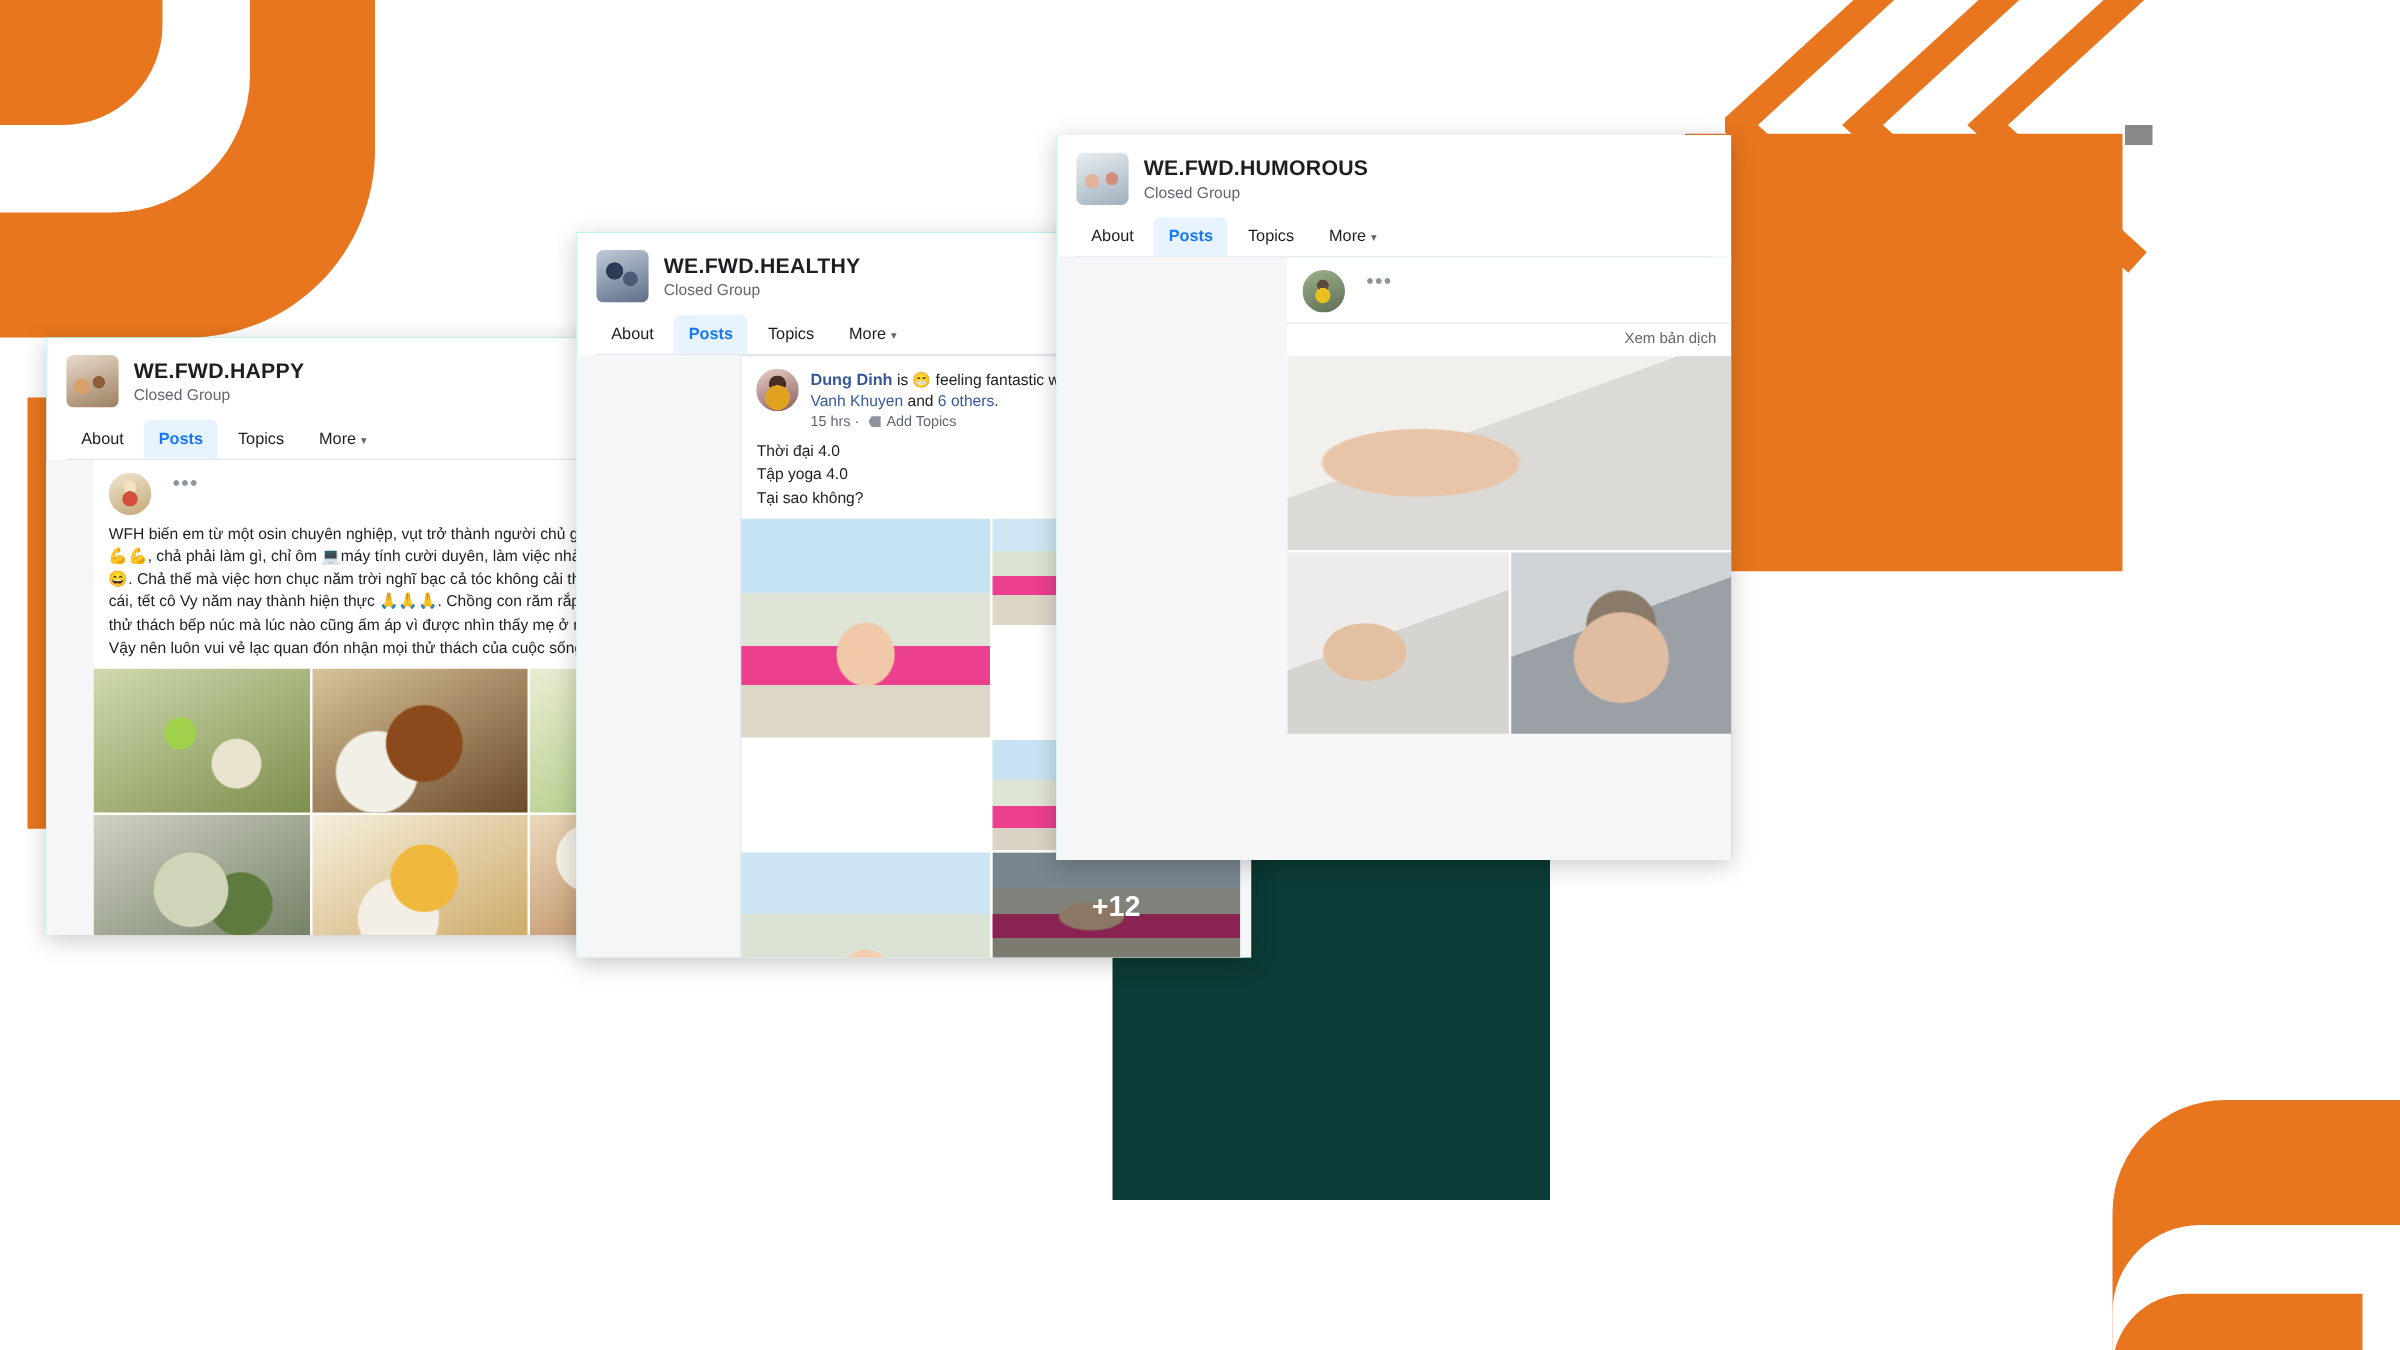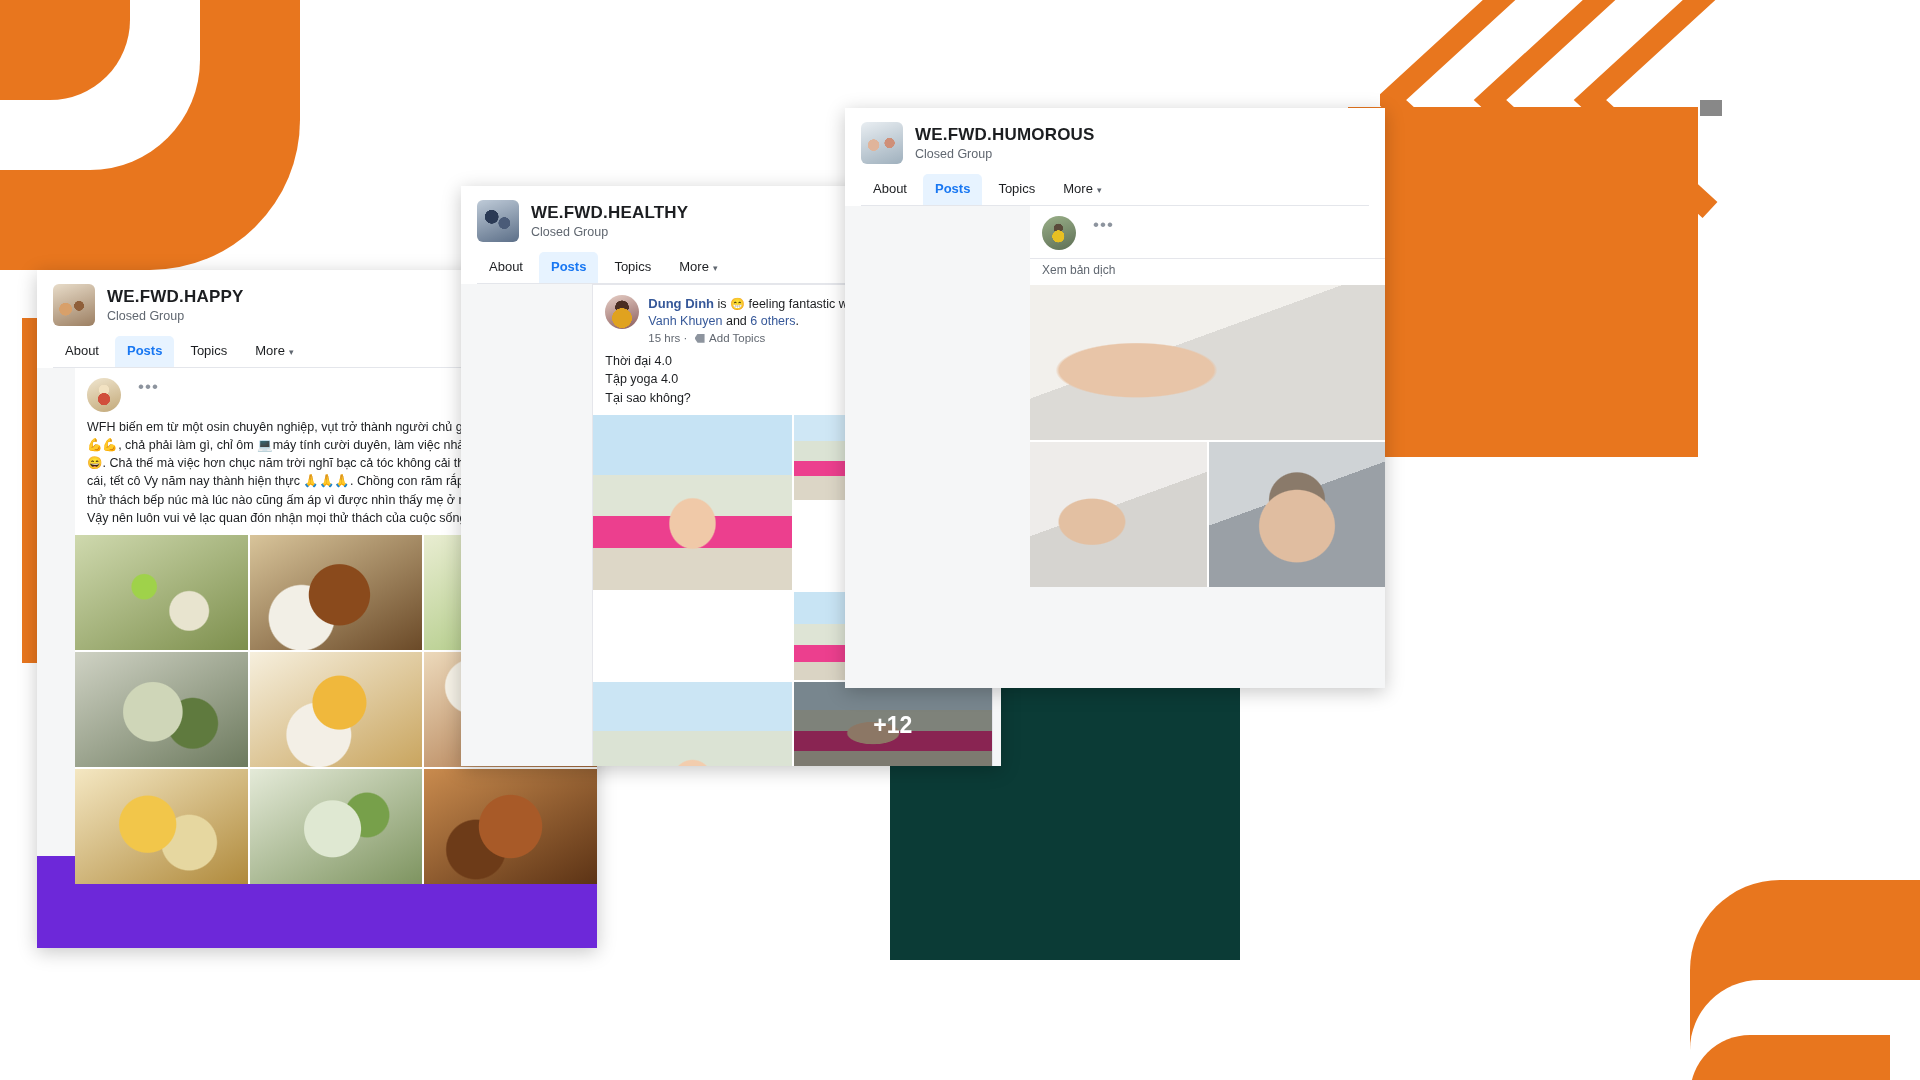--- a/index.html
+++ b/index.html
@@ -69,21 +69,21 @@
   .deco-br-block2 {
     left: 1690px; top: 1035px;
     width: 200px; height: 170px;
     background: #E8761E;
     border-radius: 60px 0 0 0;
   }
 
   
   .card {
     position: absolute;
-    background: #6d28d9;
+    background: #5eead4;
     box-shadow: 0 4px 18px rgba(0,0,0,0.22);
     overflow: hidden;
     font-size: 13px;
     color: #1c1e21;
   }
   .card-head { background: #ffffff; padding: 14px 16px 0 16px; }
   .grouprow { display: flex; align-items: center; gap: 12px; }
   .gavatar {
     width: 42px; height: 42px; border-radius: 6px;
     background: linear-gradient(135deg,#8ea9c8,#4b6b8a);
@@ -213,25 +213,25 @@
       linear-gradient(160deg,#f2f0ec 0 40%, #dcdad6 40% 100%); }
   .s2 { background:
       radial-gradient(ellipse at 35% 55%, #e3c0a2 0 20%, transparent 21%),
       linear-gradient(160deg,#eeecea 0 45%, #d6d4d0 45% 100%); }
   .s3 { background:
       radial-gradient(ellipse at 50% 58%, #e0bda0 0 30%, transparent 31%),
       radial-gradient(ellipse at 50% 40%, #8a7a6a 0 22%, transparent 23%),
       linear-gradient(160deg,#cfd3d6 0 40%, #9aa0a6 40% 100%); }
 
   .textbox { padding: 8px 12px; font-size: 12.5px; line-height: 1.5; }
-  .translate { color: #606770; font-size: 12px; padding: 0 12px 8px 12px; }
+  .translate { color: #606770; font-size: 12px; padding: 0 12px 8px 12px; text-align: right; }
   .divider { height:1px; background:#e5e6eb; margin: 4px 0; }
 
   
-  #card-happy { left: 37px; top: 270px; width: 560px; height: 678px; z-index: 40; }
+  #card-happy { left: 37px; top: 270px; width: 560px; height: 478px; z-index: 40; }
   #card-healthy { left: 461px; top: 186px; width: 540px; height: 580px; z-index: 50; }
   #card-humorous { left: 845px; top: 108px; width: 540px; height: 580px; z-index: 60; }
 </style>
 </head>
 <body>
 
 <div id="stage">
 
   <div class="deco deco-tl-outer"></div>
   <div class="deco deco-tl-inner"></div>

